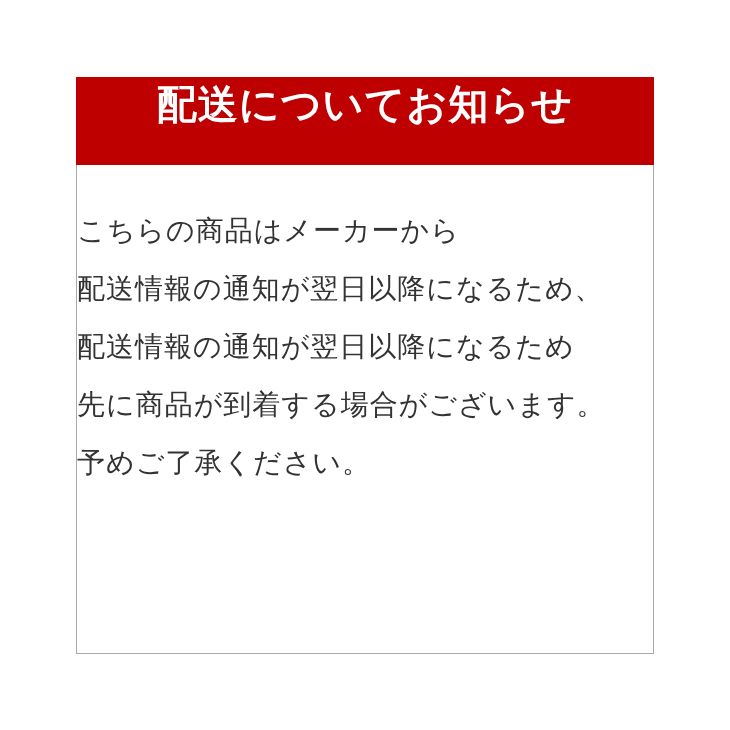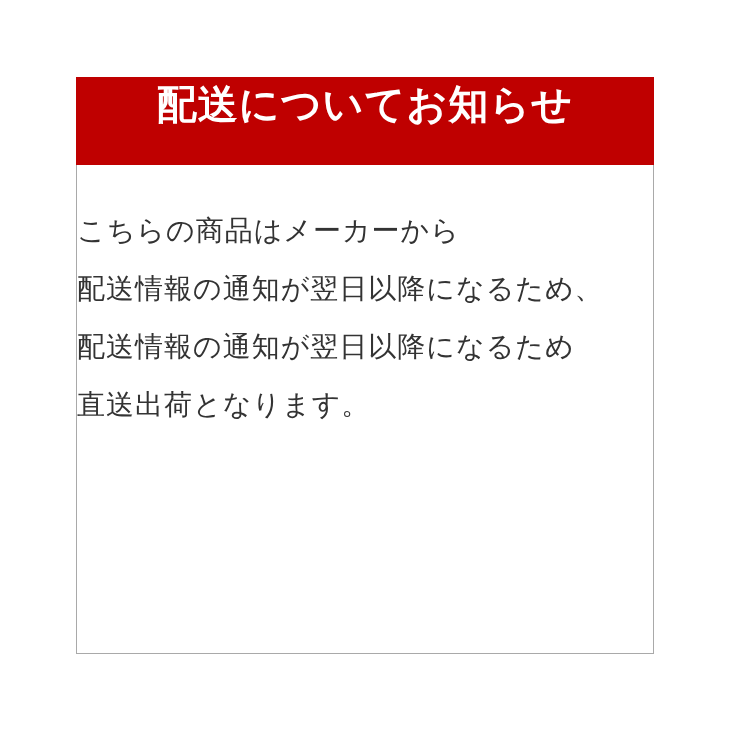--- a/index.html
+++ b/index.html
@@ -50,15 +50,16 @@
 <body>
 
 <div class="notice-box">
   <div class="notice-header">
     <span>配送についてお知らせ</span>
   </div>
   <div class="notice-body">
       <p>こちらの商品はメーカーから</p>
       <p>配送情報の通知が翌日以降になるため、</p>
       <p>配送情報の通知が翌日以降になるため</p>
-      <p>直送出荷となります。</p>
+      <p>先に商品が到着する場合がございます。</p>
+      <p>予めご了承ください。</p>
     </div>
 </div>
 
 </body></html>

